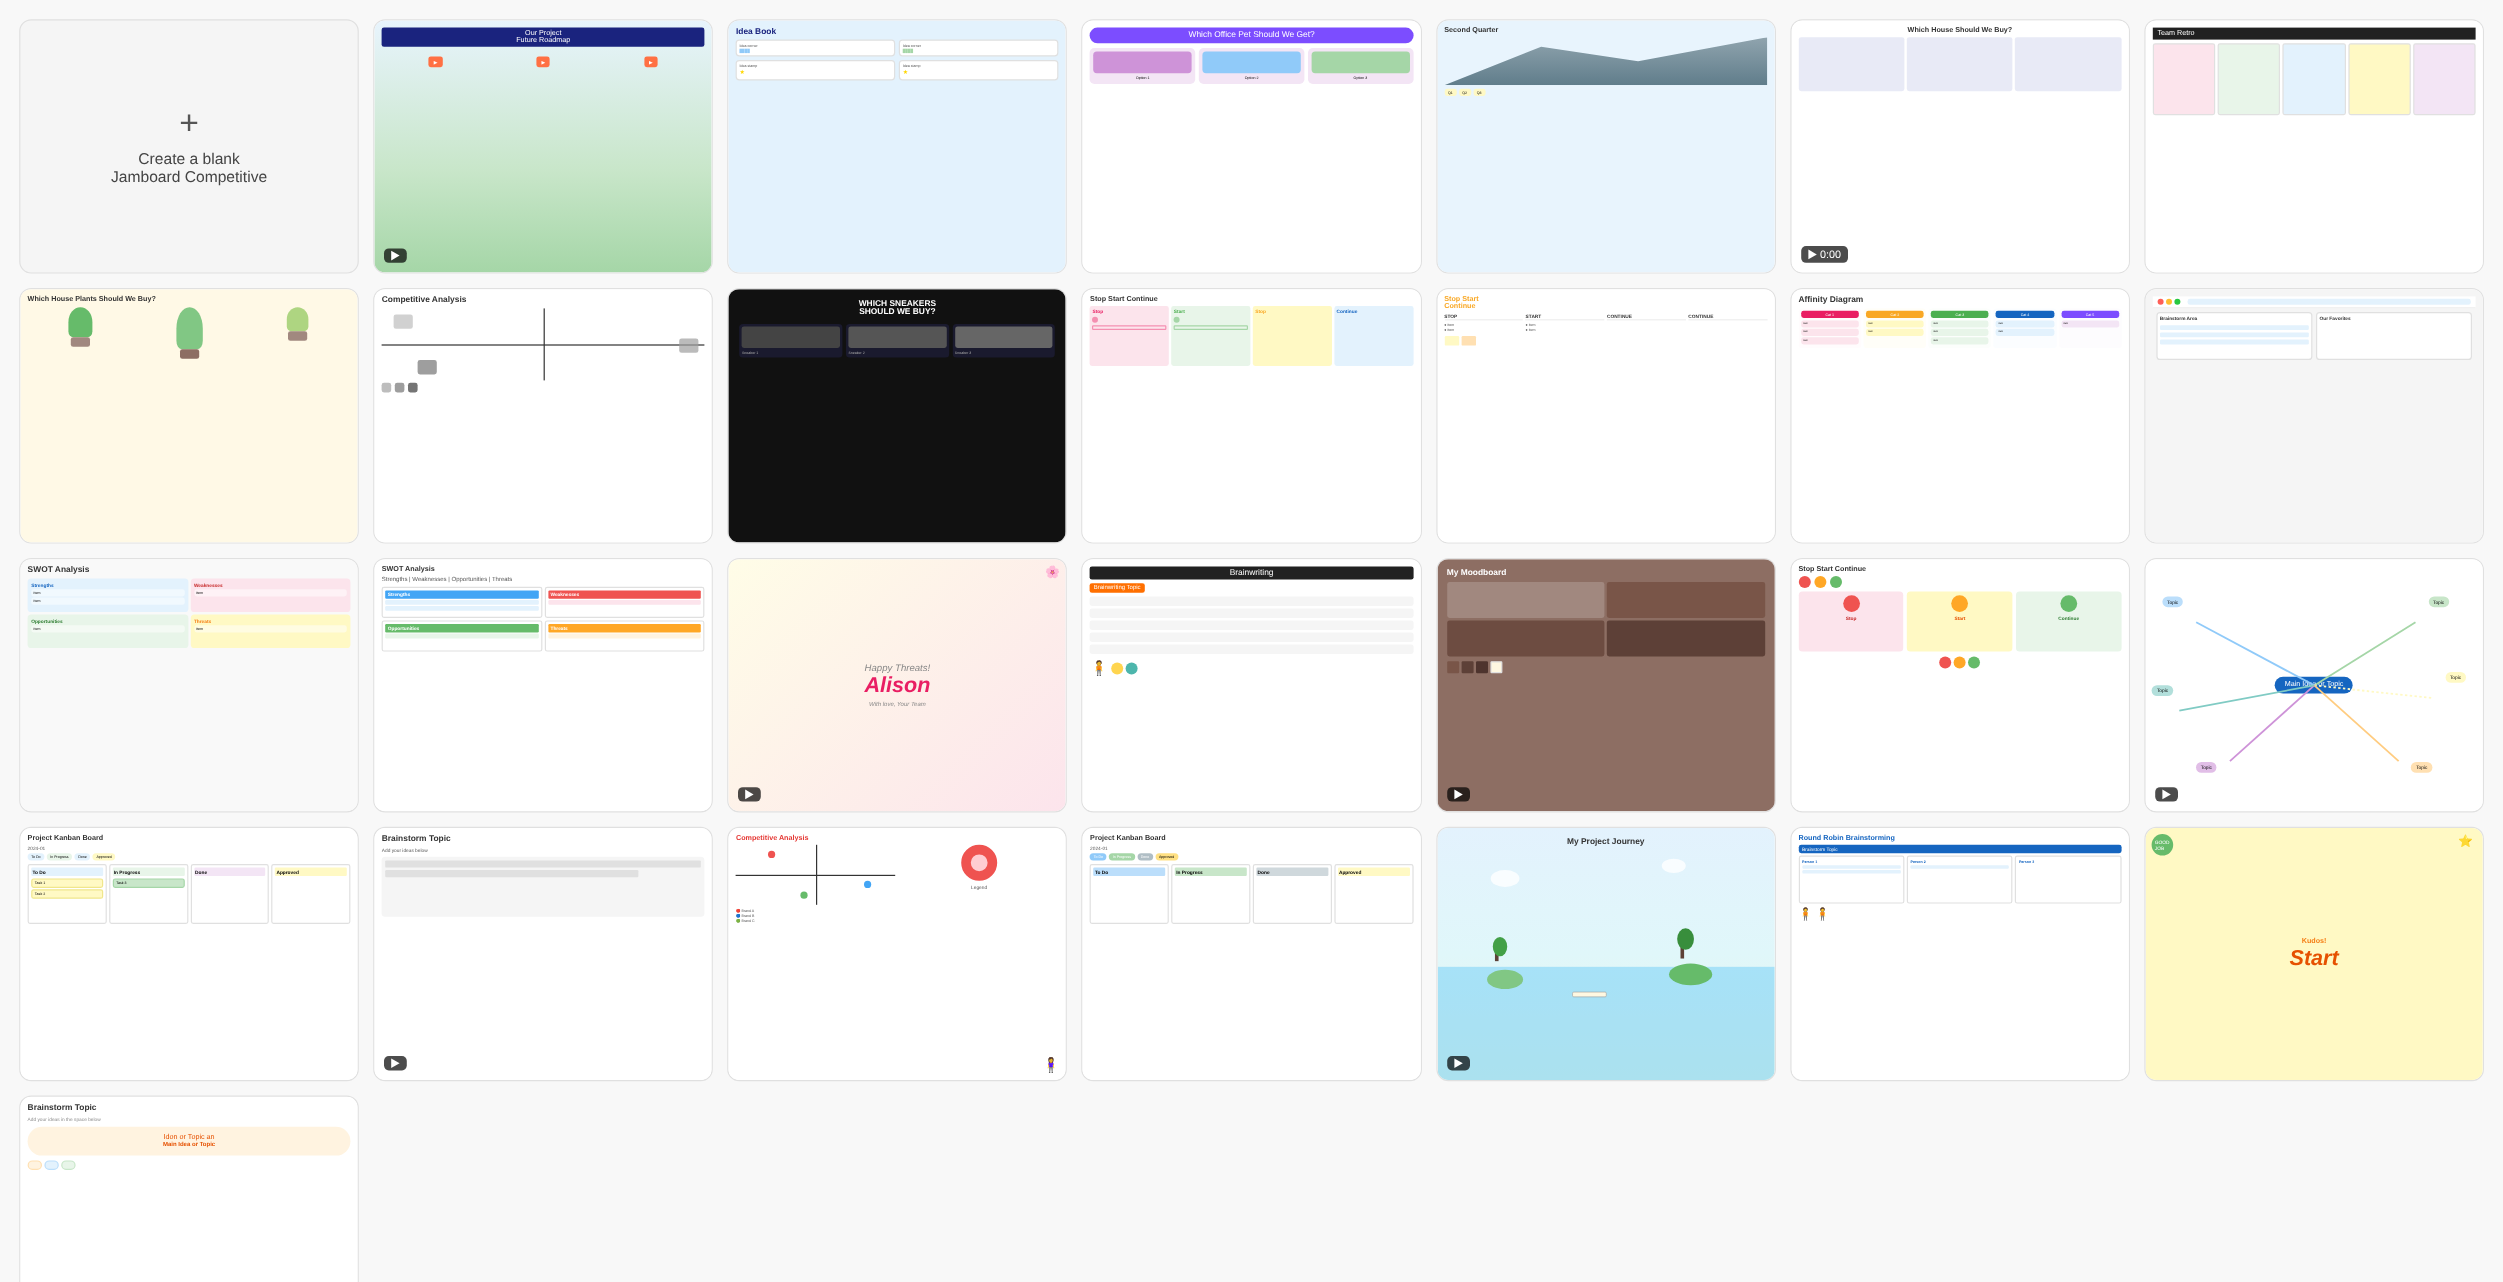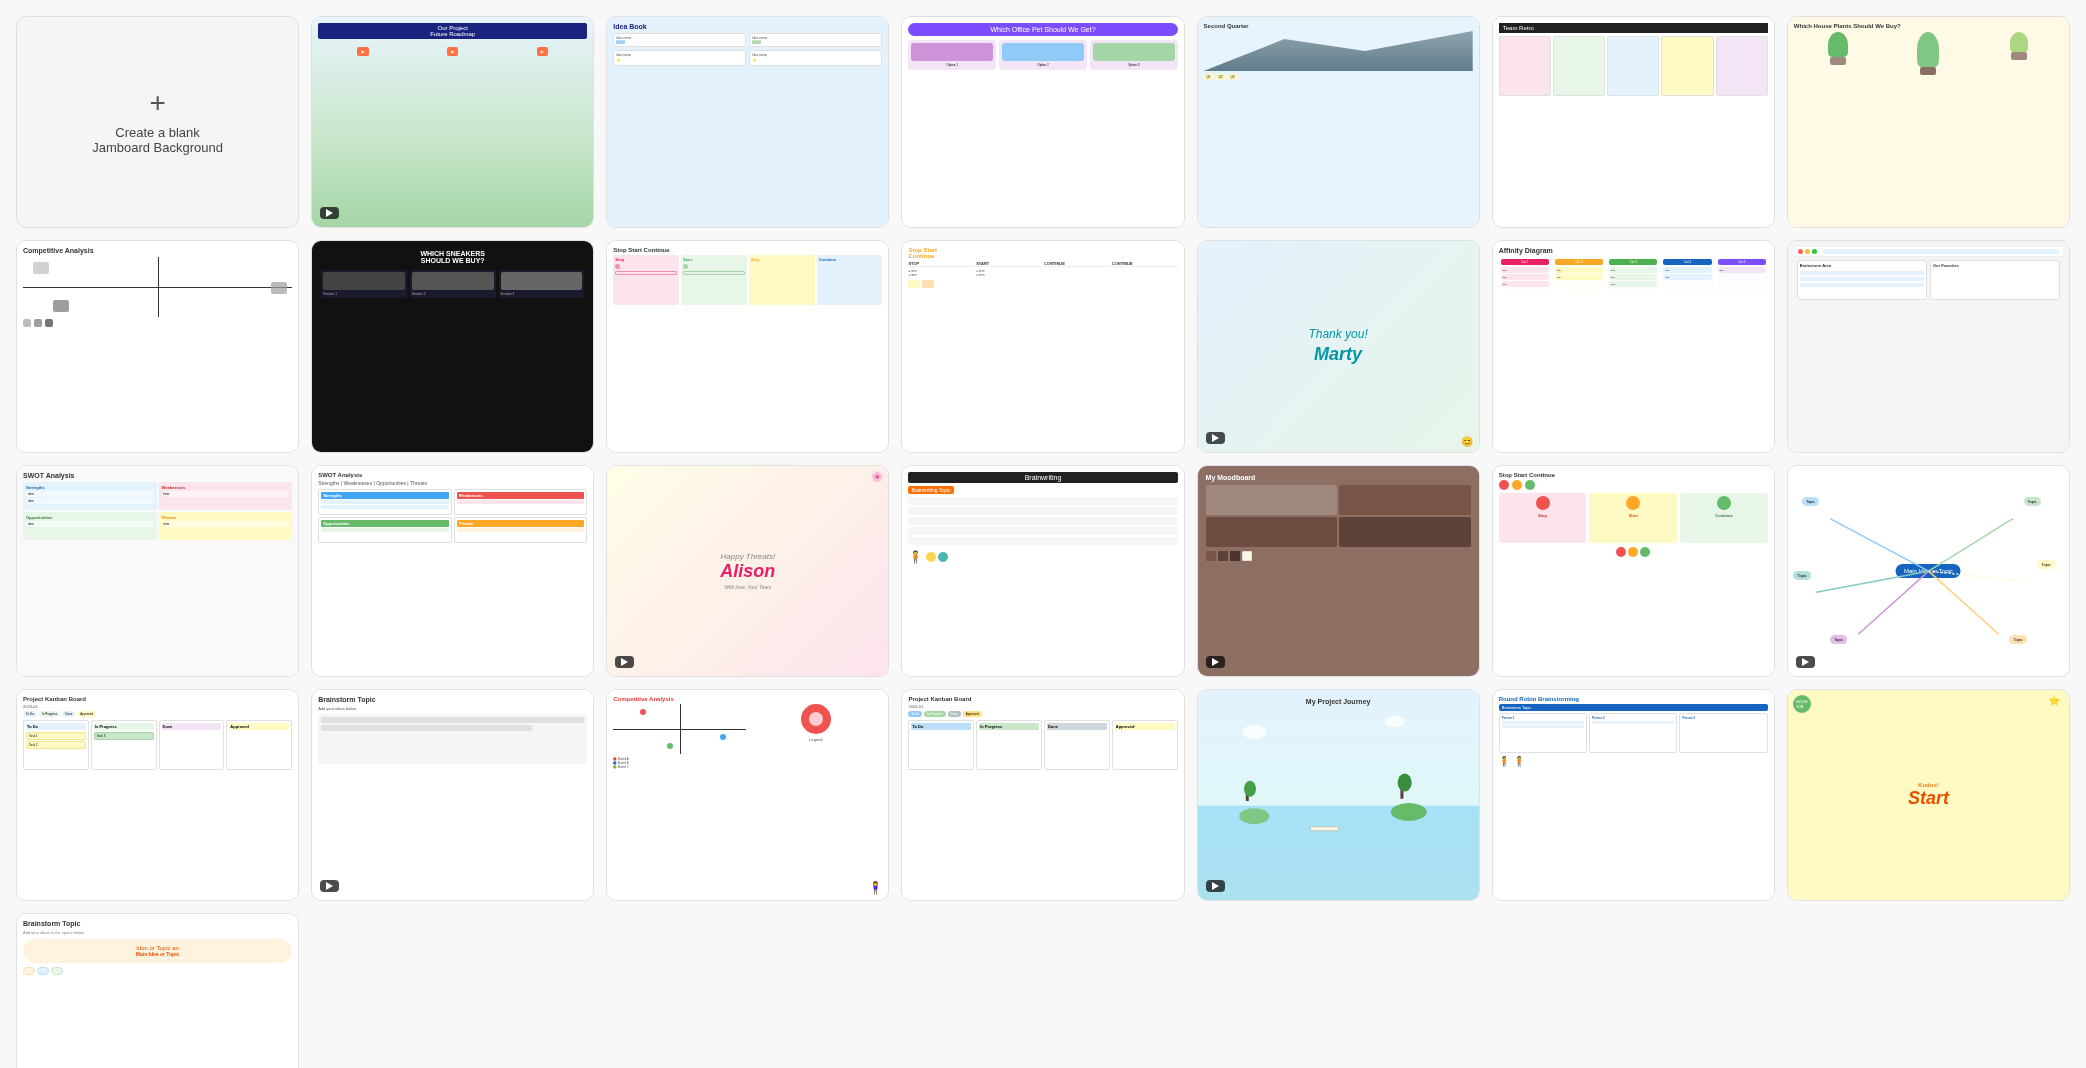--- a/index.html
+++ b/index.html
@@ -242,21 +242,21 @@
     .t-brainstorm3-text { font-size: 6px; color: #e65100; text-align: center; }
   </style>
 </head>
 <body>
 
 <div class="grid">
 
   <div class="card card-blank">
     <span class="plus">+</span>
     <span>
-      <span>Create a blank</span><br><span>Jamboard Background</span>
+      <span>Create a blank</span><br><span>Jamboard Competitive</span>
     </span>
   </div>
 
   <div class="card">
     <div class="card-inner tmpl t-roadmap">
       <div class="t-roadmap-header">Our Project<br>Future Roadmap</div>
       <div class="t-roadmap-path">
         <div class="t-roadmap-sign">▶</div>
         <div class="t-roadmap-sign">▶</div>
         <div class="t-roadmap-sign">▶</div>
@@ -304,20 +304,34 @@
       <div style="font-size:6px;font-weight:bold;color:#333;margin-bottom:2px">Second Quarter</div>
       <div class="t-quarter-mountain"></div>
       <div class="t-quarter-notes">
         <div class="t-quarter-note">Q1</div>
         <div class="t-quarter-note">Q2</div>
         <div class="t-quarter-note">Q3</div>
       </div>
     </div>
   </div>
 
+  <div class="card">
+    <div class="card-inner tmpl t-house">
+      <div class="t-house-header">Which House Should We Buy?</div>
+      <div class="t-house-grid">
+        <div class="t-house-col" style="height:45px;background:#e8eaf6"></div>
+        <div class="t-house-col" style="height:45px;background:#e8eaf6"></div>
+        <div class="t-house-col" style="height:45px;background:#e8eaf6"></div>
+      </div>
+    </div>
+    <div class="play-btn">
+      <span class="play-triangle"></span>
+      <span>0:00</span>
+    </div>
+  </div>
 
   <div class="card">
     <div class="card-inner tmpl t-retro">
       <div class="t-retro-header">Team Retro</div>
       <div class="t-retro-cols">
         <div class="t-retro-col" style="background:#fce4ec"></div>
         <div class="t-retro-col" style="background:#e8f5e9"></div>
         <div class="t-retro-col" style="background:#e3f2fd"></div>
         <div class="t-retro-col" style="background:#fff9c4"></div>
         <div class="t-retro-col" style="background:#f3e5f5"></div>
@@ -428,32 +442,20 @@
           <div class="t-ssc2-header">CONTINUE</div>
         </div>
       </div>
       <div style="display:flex;gap:2px;margin-top:3px">
         <div style="width:12px;height:8px;background:#fff9c4;border-radius:1px"></div>
         <div style="width:12px;height:8px;background:#ffe0b2;border-radius:1px"></div>
       </div>
     </div>
   </div>
 
-  <div class="card">
-    <div class="card-inner t-thankyou" style="position:relative">
-      <div class="t-thankyou-text">
-        <div style="font-size:12px;color:#0097a7;font-style:italic">Thank you!</div>
-        <div class="t-thankyou-name">Marty</div>
-      </div>
-      <div style="position:absolute;bottom:5px;right:5px;font-size:10px">😊</div>
-    </div>
-    <div class="play-btn">
-      <span class="play-triangle"></span>
-    </div>
-  </div>
 
   <div class="card">
     <div class="card-inner tmpl t-affinity">
       <div class="t-affinity-title">Affinity Diagram</div>
       <div class="t-affinity-cols">
         <div class="t-affinity-col" style="background:#fce4ec20">
           <div class="t-affinity-header" style="background:#e91e63">Cat 1</div>
           <div class="t-affinity-item" style="background:#fce4ec">item</div>
           <div class="t-affinity-item" style="background:#fce4ec">item</div>
           <div class="t-affinity-item" style="background:#fce4ec">item</div>

